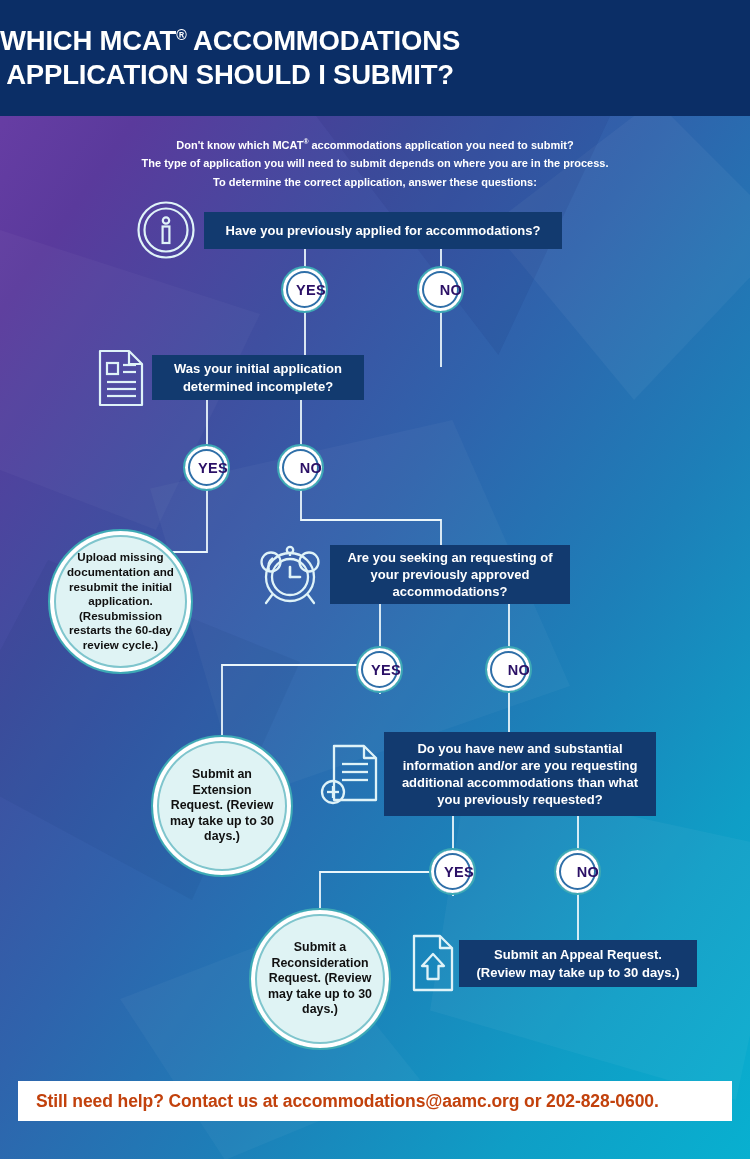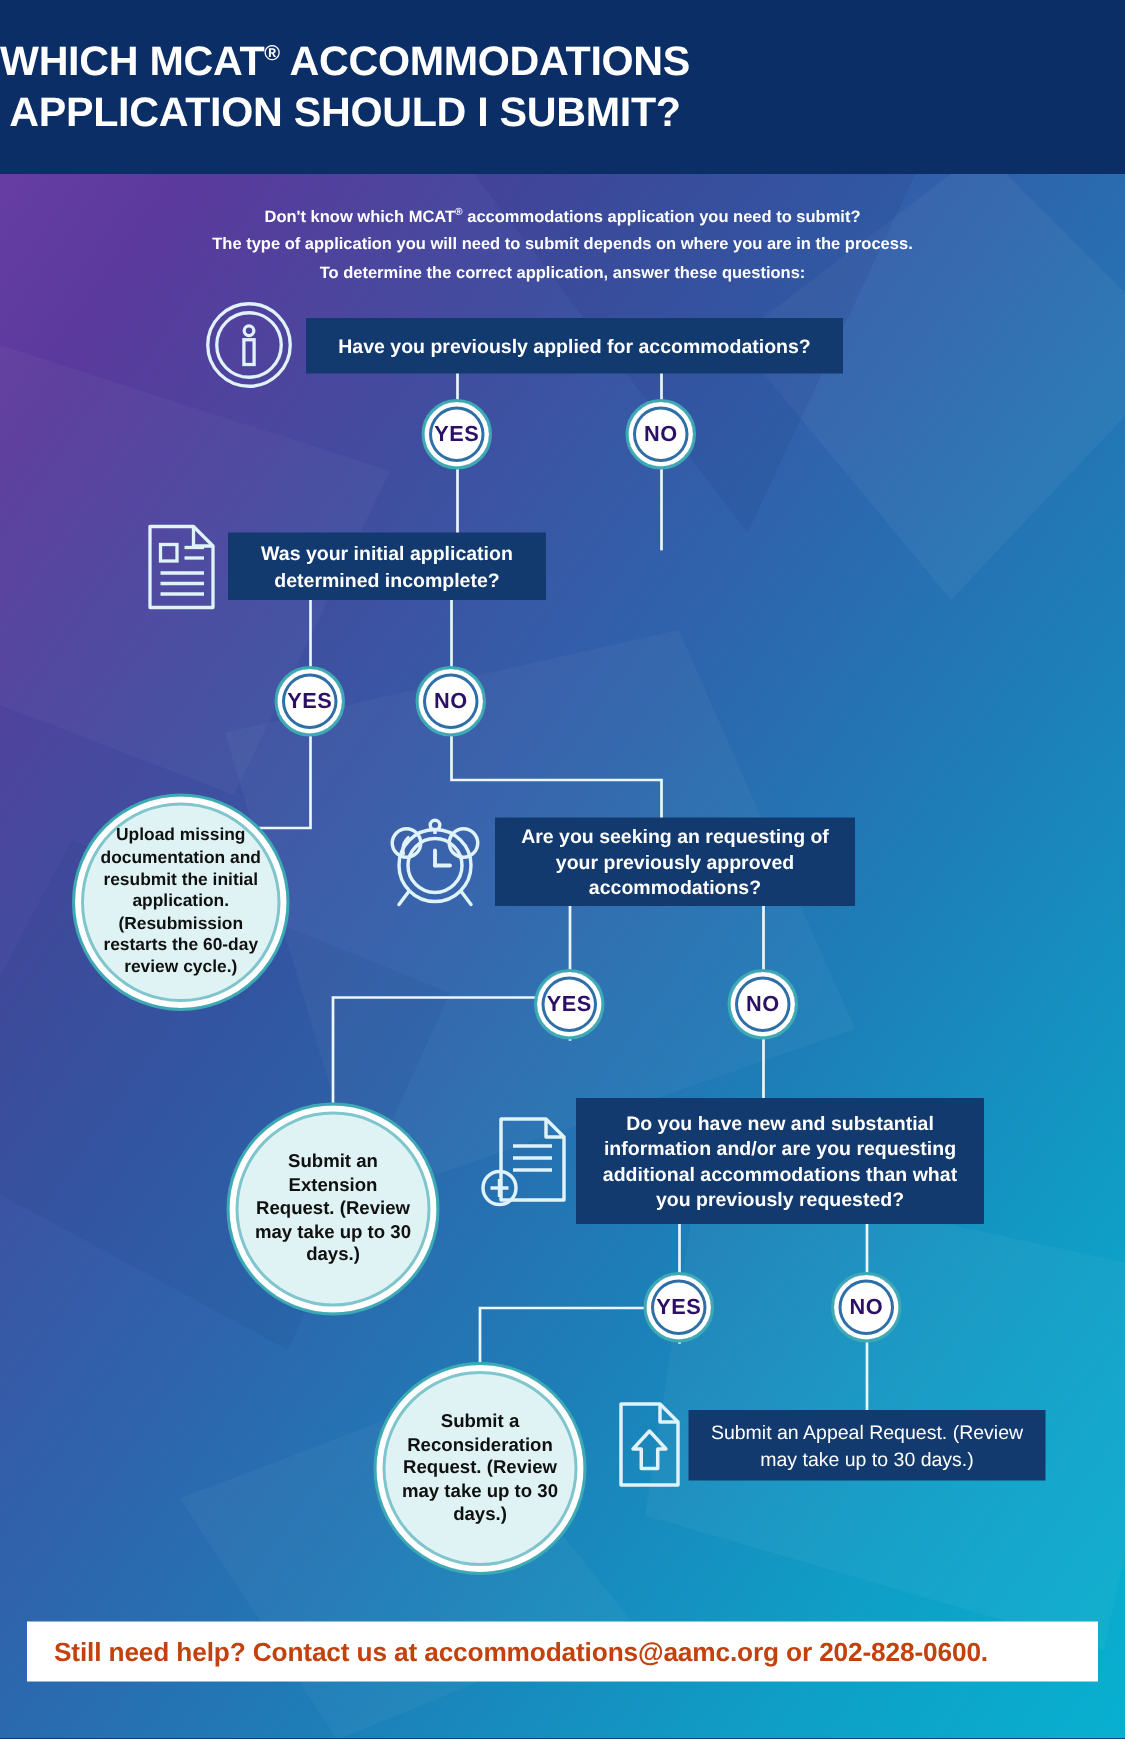--- a/index.html
+++ b/index.html
@@ -91,21 +91,21 @@
     text-align: center;
     padding: 6px 10px;
     z-index: 4;
   }
   .yn {
     position: absolute;
     border-radius: 50%;
     background: #ffffff;
     border: 2.5px solid #3da9b5;
     box-shadow: inset 0 0 0 3px #ffffff, inset 0 0 0 5px #2f6fa8;
-    display: flex; align-items: center; justify-content: center;
+    display: flex; align-items: center; justify-content: flex-end;
     color: #2b1066;
     font-size: 14.5px; font-weight: bold;
     letter-spacing: 0.3px;
     z-index: 4;
   }
   .ans {
     position: absolute;
     border-radius: 50%;
     background: #dff3f4;
     border: 2.5px solid #3da9b5;
@@ -114,21 +114,21 @@
     text-align: center;
     color: #101010;
     font-size: 12.4px; font-weight: bold; line-height: 1.26;
     padding: 14px;
     z-index: 4;
   }
   .abox {
     position: absolute;
     background: #123a6f;
     color: #ffffff;
-    font-size: 13px; font-weight: normal;
+    font-size: 13px; font-weight: bold;
     line-height: 1.34;
     display: flex; align-items: center; justify-content: center;
     text-align: center;
     padding: 8px 10px;
     z-index: 4;
   }
   .ico { position: absolute; z-index: 4; }
 
   
   #footer {

